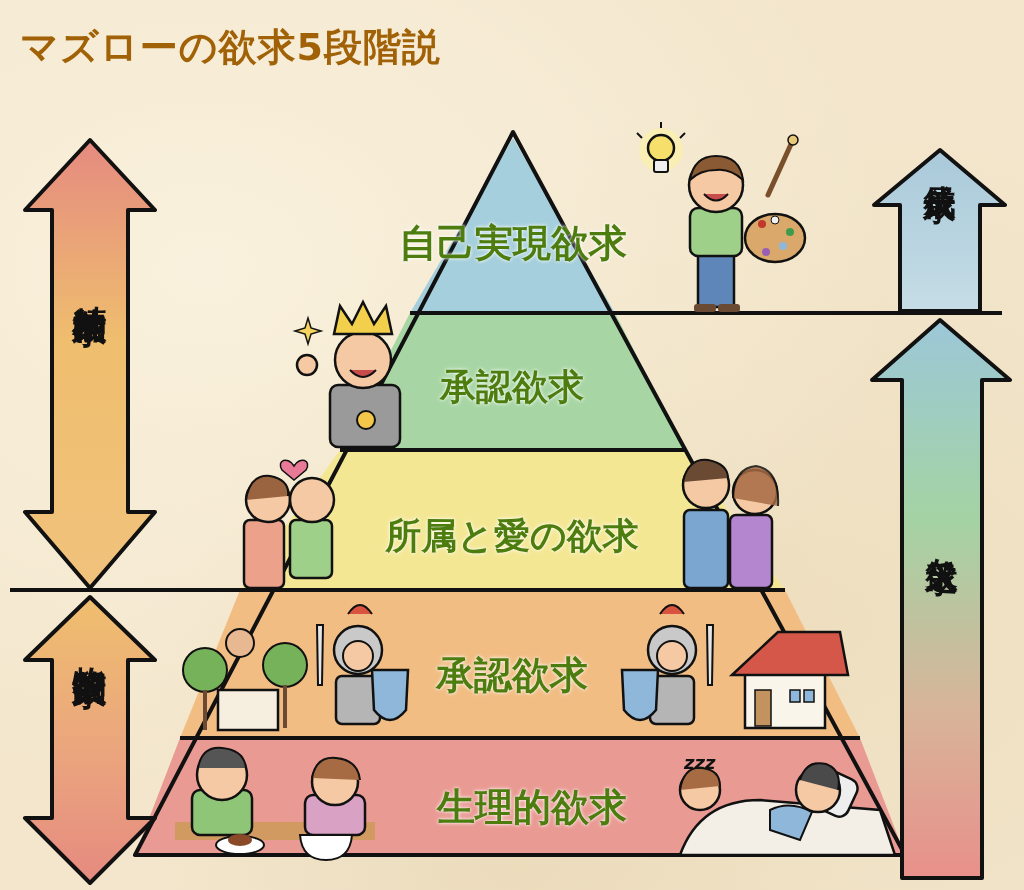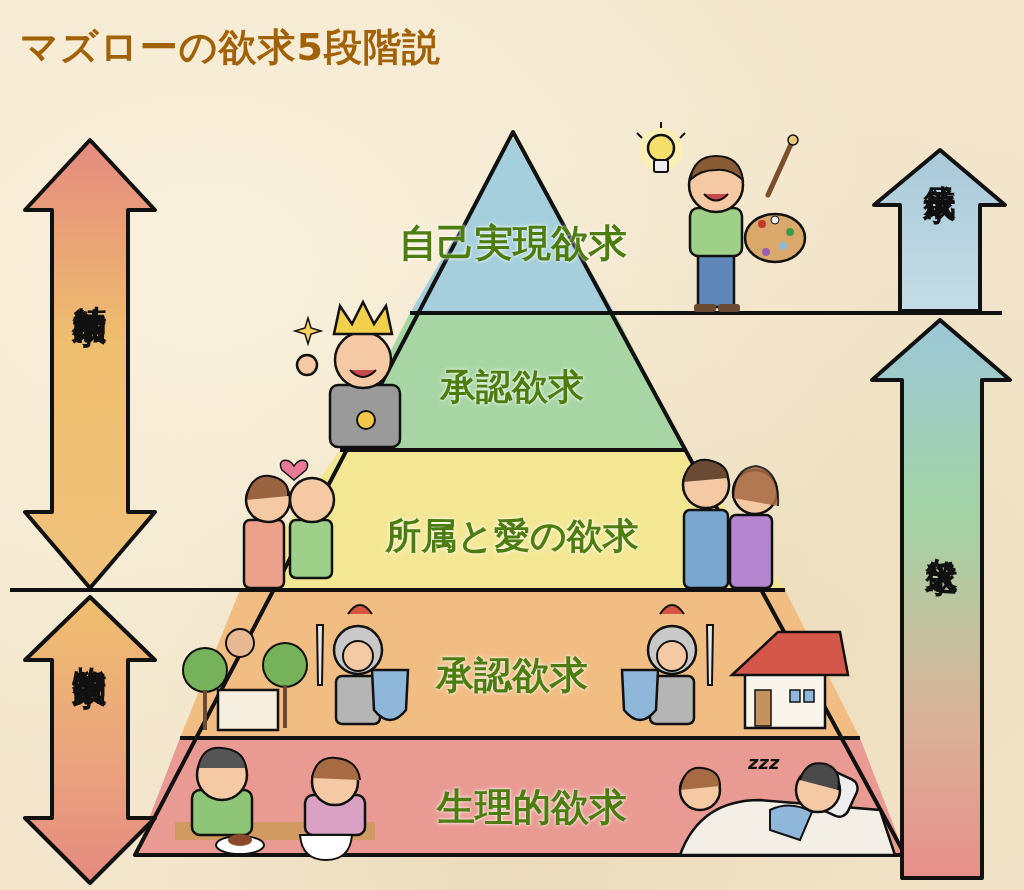--- a/index.html
+++ b/index.html
@@ -200,18 +200,18 @@
     <path d="M770,810 Q790,800 812,812 L800,840 L770,830 Z" fill="#8fb7d9" stroke="#111" stroke-width="2"></path>
   </g>
 </svg>
 
 <div class="level-label" style="left:513px; top:218px; font-size:38px;">自己実現欲求</div>
 <div class="level-label" style="left:512px; top:363px; font-size:36px;">承認欲求</div>
 <div class="level-label" style="left:512px; top:500px; font-size:36px;margin-top:12px;">所属と愛の欲求</div>
 <div class="level-label" style="left:512px; top:650px; font-size:38px;">承認欲求</div>
 <div class="level-label" style="left:532px; top:782px; font-size:38px;">生理的欲求</div>
 
-<div style="position:absolute; left:748px; top:752px; font-size:18px; font-weight:bold; color:#111; font-style:italic;">zzz</div>
+<div style="position:absolute; left:684px; top:752px; font-size:18px; font-weight:bold; color:#111; font-style:italic;">zzz</div>
 
 <div class="vlabel" style="left:90px; top:278px;">精神的欲求</div>
 <div class="vlabel" style="left:90px; top:640px;">物質的欲求</div>
 <div class="vlabel" style="left:940px; top:160px; font-size:32px;">成長欲求</div>
 <div class="vlabel" style="left:942px; top:532px; font-size:32px;">欠乏欲求</div>
 
 </body></html>

